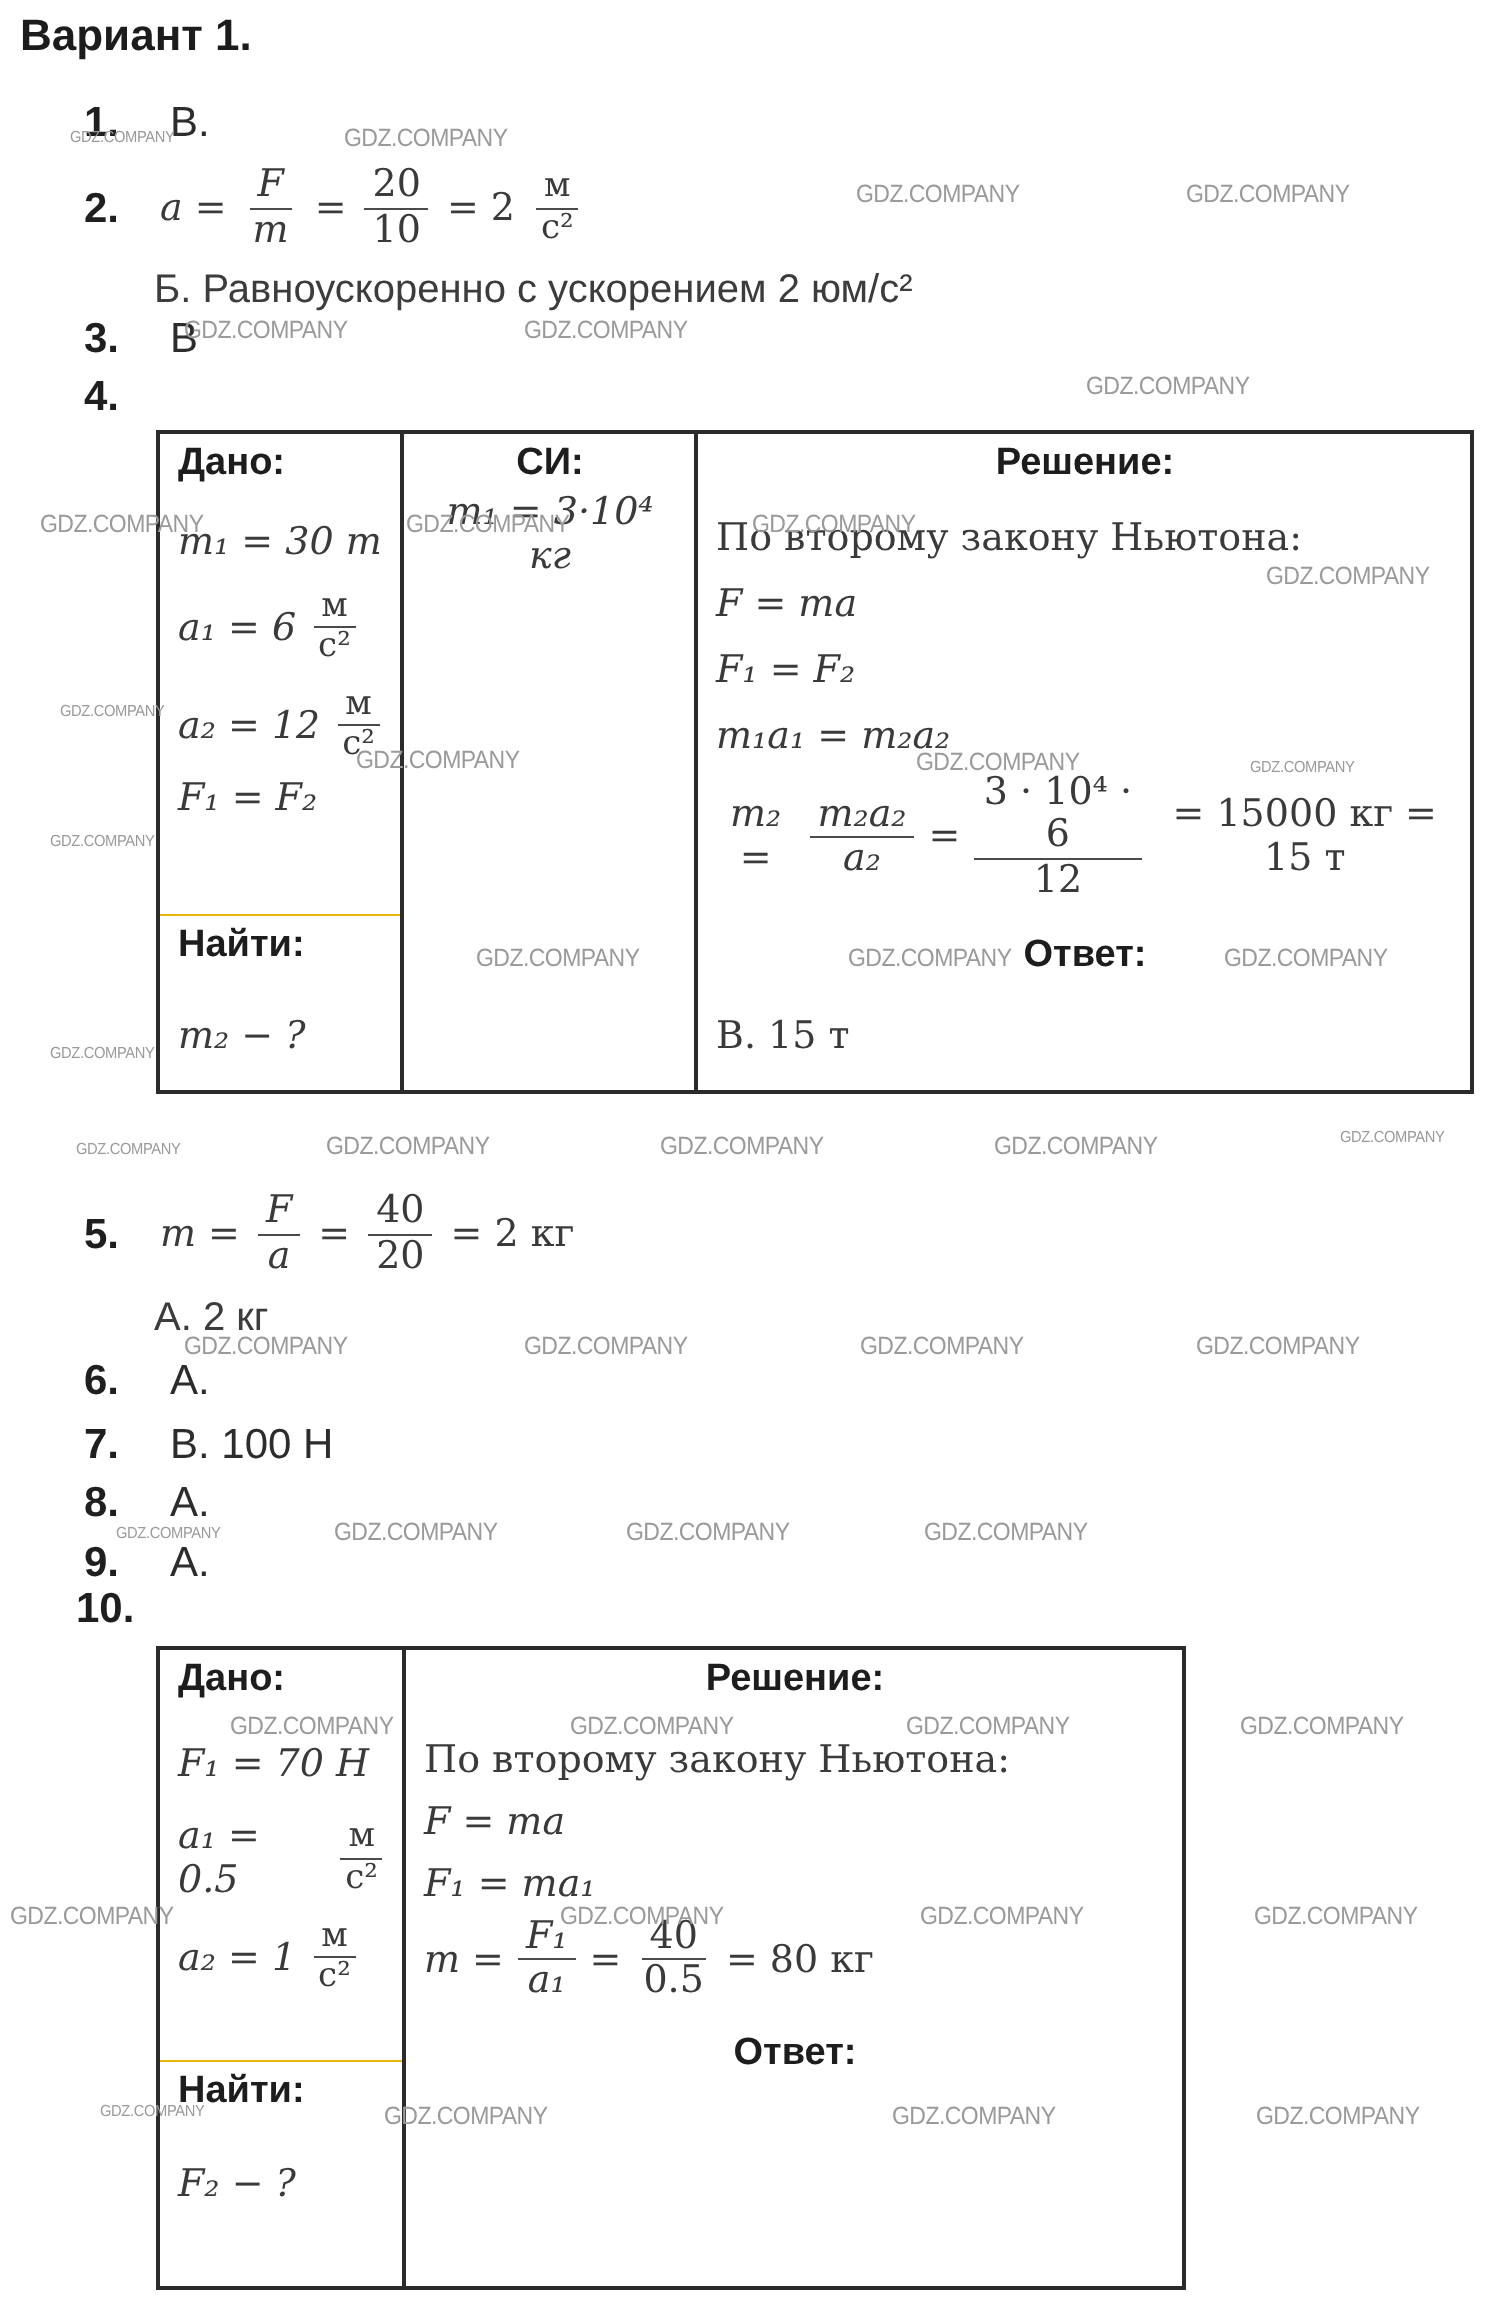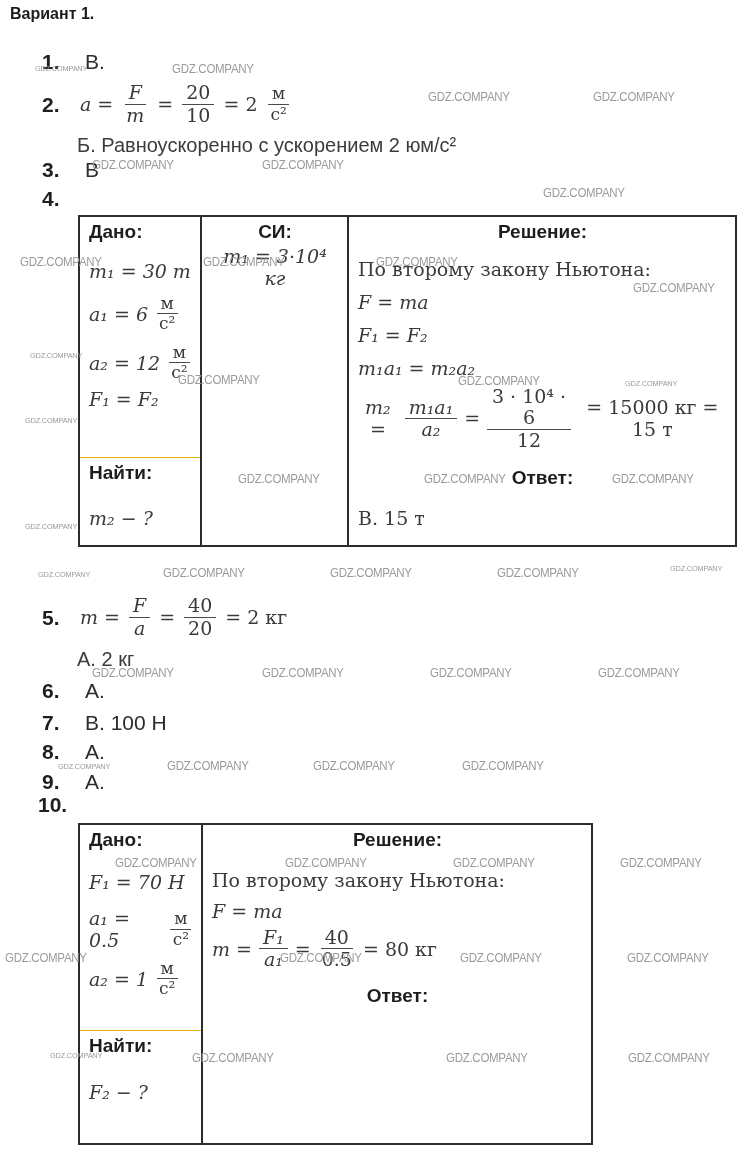--- a/index.html
+++ b/index.html
@@ -1,21 +1,21 @@
 <!DOCTYPE html>
 <html lang="ru"><head>
 <meta charset="utf-8">
 <style>
   html,body{margin:0;padding:0;background:#e8e8e8;}
   .page{
     position:relative;width:755px;height:1162px;background:#ffffff;
     font-family:"Liberation Sans",sans-serif;overflow:hidden;color:#2e2e2e;
   }
   
-  .title{position:absolute;left:10px;top:5px;font-size:16px;font-weight:bold;color:#1c1c1c;}
+  .title{position:absolute;left:10px;top:5px;font-size:22px;font-weight:bold;color:#1c1c1c;}
   .item-row{position:absolute;display:flex;gap:17px;align-items:baseline;}
   .num{font-weight:bold;font-size:21px;color:#1f1f1f;min-width:26px;}
   .ans{font-size:21px;color:#2c2c2c;}
   .ans-line{position:absolute;font-size:20px;color:#3c3c3c;}
   
   .math{font-family:"DejaVu Serif","Liberation Serif",serif;color:#3a3a3a;}
   .it{font-style:italic;}
   .up{font-style:normal;}
   .formula-row{position:absolute;display:flex;align-items:center;gap:9px;font-size:19px;}
   .mline{display:flex;align-items:center;gap:7px;font-size:19px;}
@@ -114,21 +114,21 @@
 
     <div class="pcol" style="flex:1;">
       <div class="thead">Решение:</div>
       <div class="mline up math" style="margin-top:15px;">По второму закону Ньютона:</div>
       <div class="mline it math" style="margin-top:11px;">F = ma</div>
       <div class="mline it math" style="margin-top:11px;">F₁ = F₂</div>
       <div class="mline it math" style="margin-top:11px;">m₁a₁ = m₂a₂</div>
       <div class="mline" style="margin-top:7px;">
         <span class="math it">m₂ =</span>
         <span class="frac math">
-          <span class="ftop it">m₁a₁</span>
+          <span class="ftop it">m₂a₂</span>
           <span class="fbot it">a₂</span>
         </span>
         <span class="math">=</span>
         <span class="frac math">
           <span class="ftop up">3 · 10⁴ · 6</span>
           <span class="fbot up">12</span>
         </span>
         <span class="math up">= 15000 кг = 15 т</span>
       </div>
       <div class="thead" style="margin-top:16px;">Ответ:</div>
@@ -195,20 +195,21 @@
       <div class="sec">
         <div class="thead">Найти:</div>
         <div class="mline it math" style="margin-top:24px;">F₂ − ?</div>
       </div>
     </div>
 
     <div class="pcol" style="flex:1;">
       <div class="thead">Решение:</div>
       <div class="mline up math" style="margin-top:18px;">По второму закону Ньютона:</div>
       <div class="mline it math" style="margin-top:9px;">F = ma</div>
+      <div class="mline it math" style="margin-top:9px;">F₁ = ma₁</div>
       <div class="mline" style="margin-top:5px;">
         <span class="math it">m =</span>
         <span class="frac math">
           <span class="ftop it">F₁</span>
           <span class="fbot it">a₁</span>
         </span>
         <span class="math">=</span>
         <span class="frac math">
           <span class="ftop up">40</span>
           <span class="fbot up">0.5</span>

